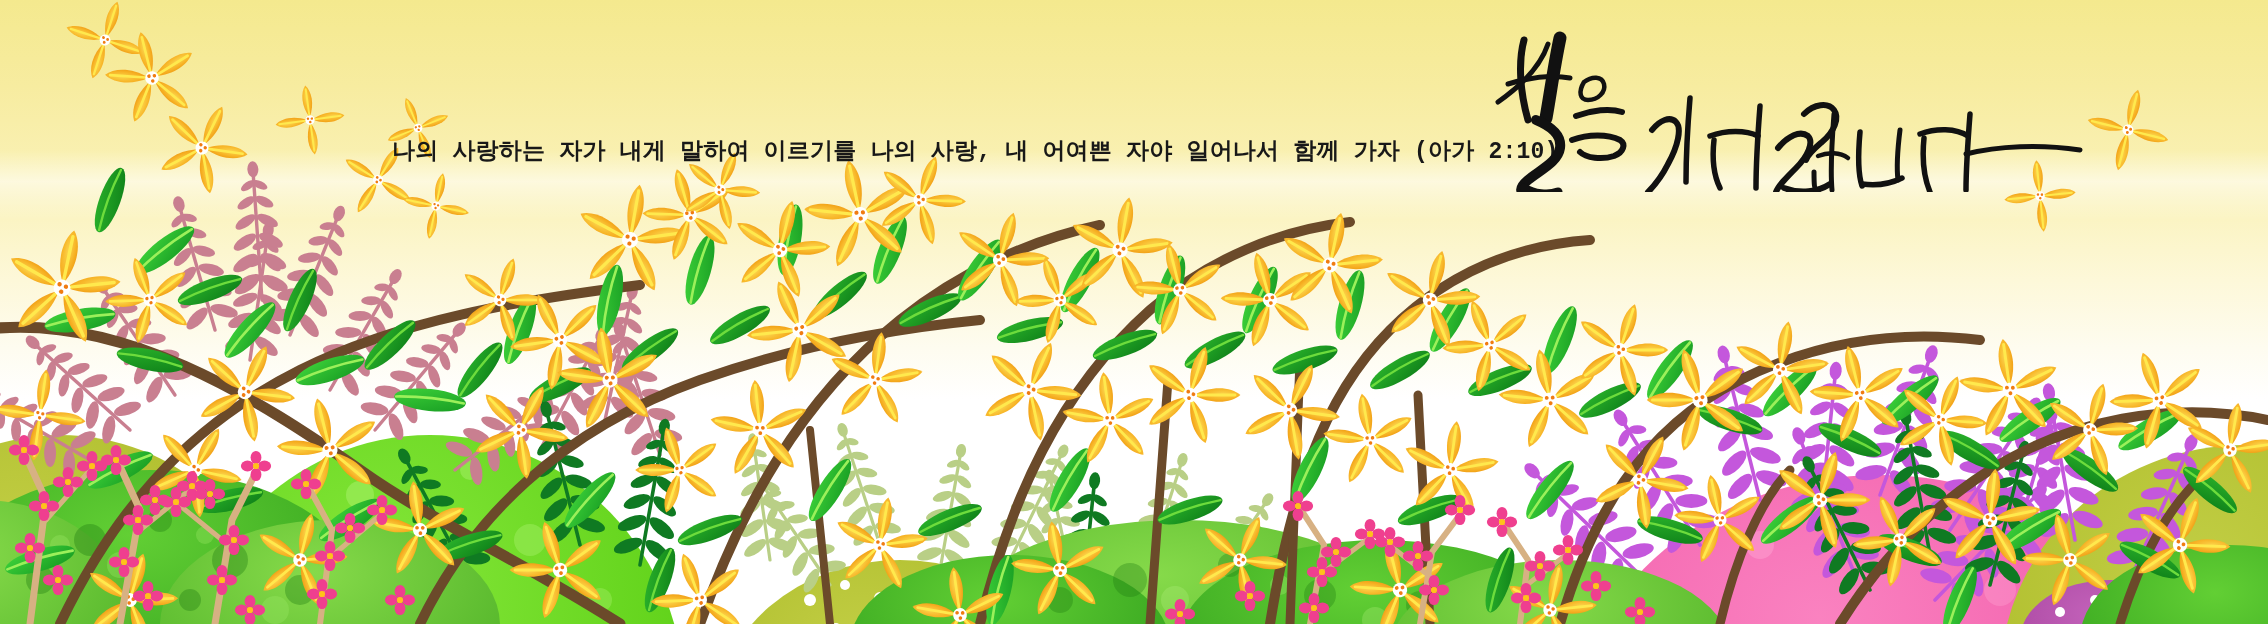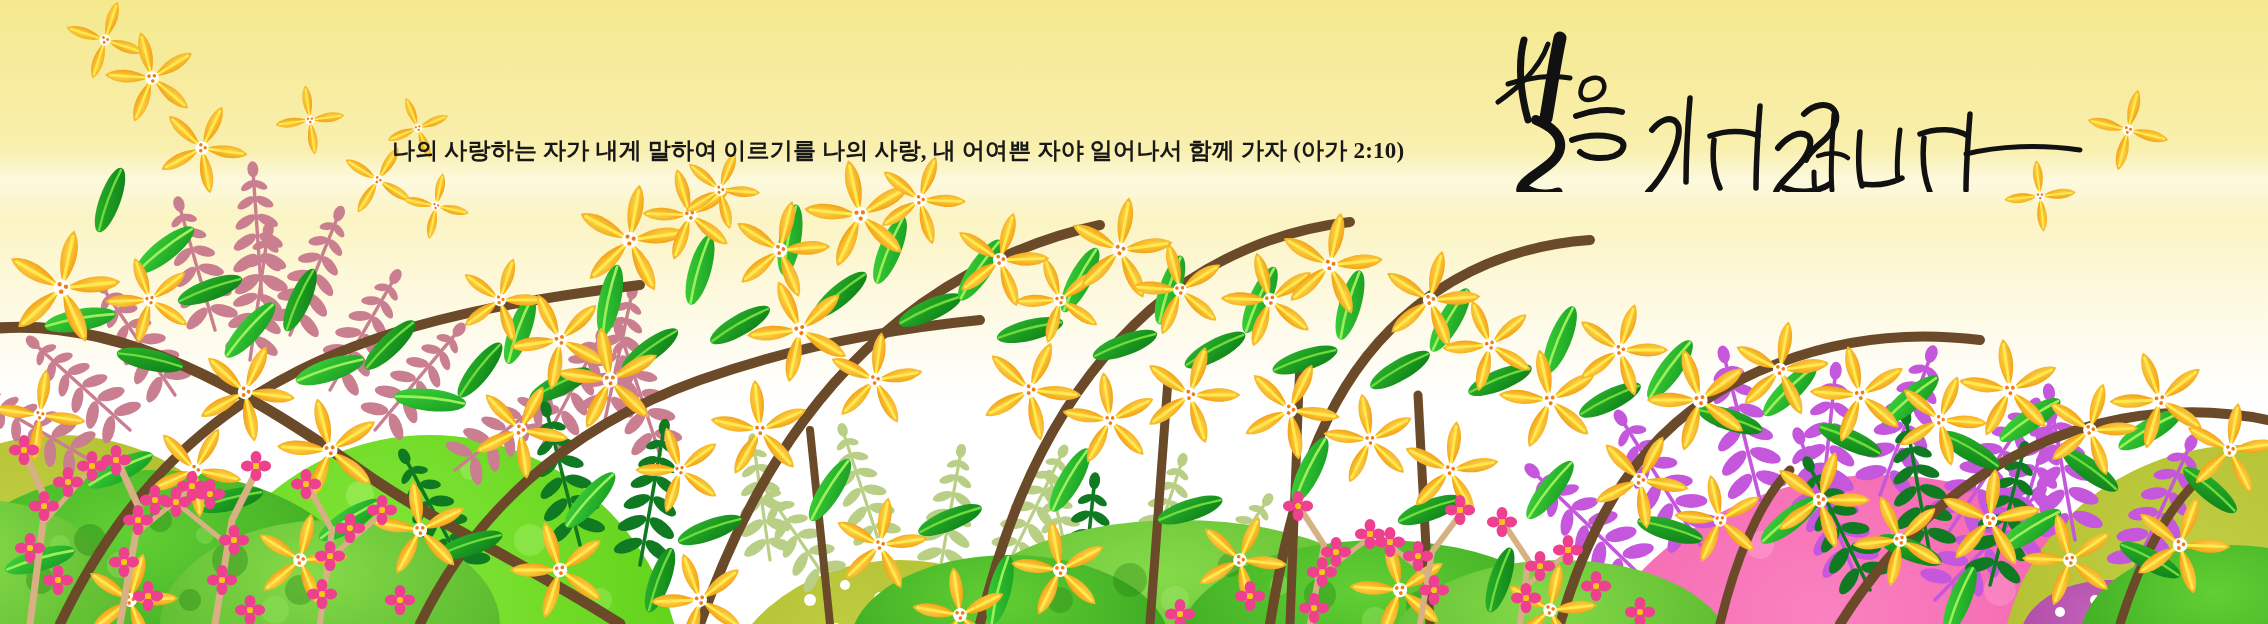--- a/index.html
+++ b/index.html
@@ -27,21 +27,21 @@
     background:linear-gradient(to bottom,rgba(255,255,255,0) 0%,rgba(255,255,255,.55) 45%,rgba(255,255,255,0) 100%);
   }
   .lyr{position:absolute;inset:0;}
   svg.lyr{display:block;}
 
   
   #verse{
     position:absolute;left:392px;top:135px;
     font-size:23px;font-weight:700;letter-spacing:.2px;
     color:#181818;white-space:nowrap;
-    font-family:Liberation Serif, serif;
+    font-family:Liberation Mono, monospace;
   }
   
   #callig{position:absolute;left:1488px;top:22px;width:600px;height:170px;}
   #callig svg{width:100%;height:100%;display:block;}
 </style>
 </head>
 <body>
 
 <div id="stage">
 

